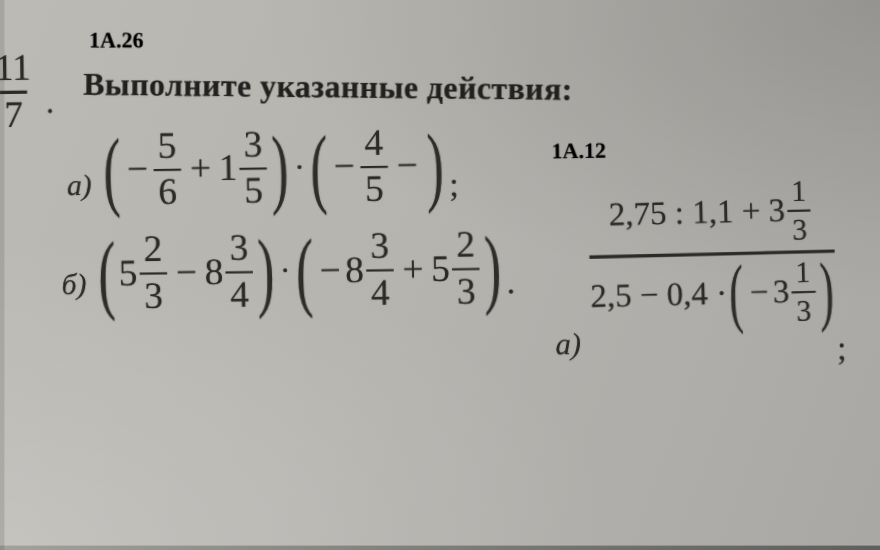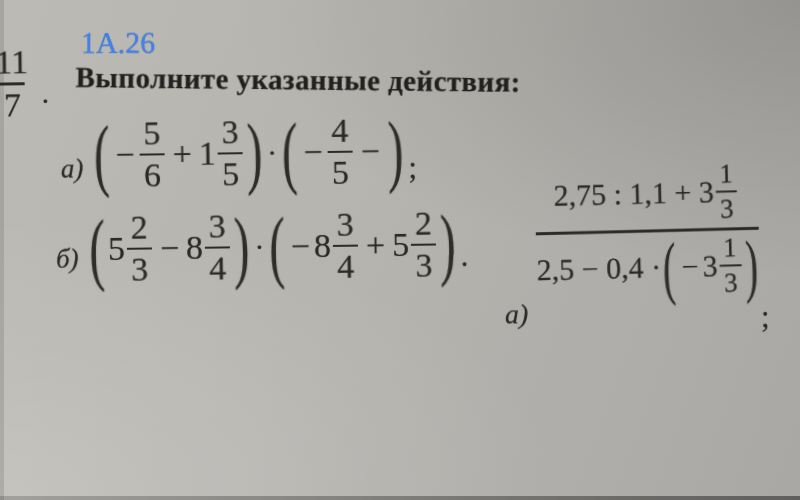--- a/index.html
+++ b/index.html
@@ -15,21 +15,21 @@
     background:linear-gradient(90deg,rgba(60,60,58,.25),rgba(35,35,34,.55));}
   .edge-left{position:absolute;left:0;top:0;width:4px;height:500px;background:rgba(70,70,68,.18);}
 
   .page{
     position:absolute;left:0;top:0;width:800px;height:500px;
     transform:rotate(-0.8deg);transform-origin:50% 50%;
     color:#2b2a27;filter:blur(0.35px);
     text-shadow:0 0 1.1px rgba(40,40,38,.5);
   }
 
-  .exnum{position:absolute;font-weight:normal;font-size:30px;color:#3b82f6;}
+  .exnum{position:absolute;font-weight:bold;font-size:20px;color:#000000;}
   .num26{left:84px;top:22px;transform:rotate(0.8deg);}
   .title{position:absolute;left:78px;top:62px;font-size:29px;font-weight:bold;
     letter-spacing:.4px;color:#22211f;transform:rotate(1.4deg);white-space:nowrap;}
 
   .row{position:absolute;display:flex;align-items:center;font-size:34px;white-space:nowrap;}
   .row-a{left:62px;top:106px;height:90px;}
   .row-b{left:56px;top:198px;height:94px;}
 
   .plabel{font-style:italic;font-size:27px;margin-right:9px;position:relative;}
   .row-a .plabel{top:13px;}
@@ -144,20 +144,21 @@
     <span class="whole">5</span>
     <span class="frac mixedf">
       <span class="n">2</span>
       <span class="d">3</span>
     </span>
     <span class="bparen">)</span>
     <span class="term">.</span>
   </div>
 
   <div class="ex12">
+    <div class="exnum num12">1A.12</div>
     <div class="bigfrac">
       <div class="bf-num">
         <span>2,75 : 1,1 + 3</span>
         <span class="frac smallfrac">
           <span class="n">1</span>
           <span class="d">3</span>
         </span>
       </div>
       <div class="bf-bar"></div>
       <div class="bf-den">

